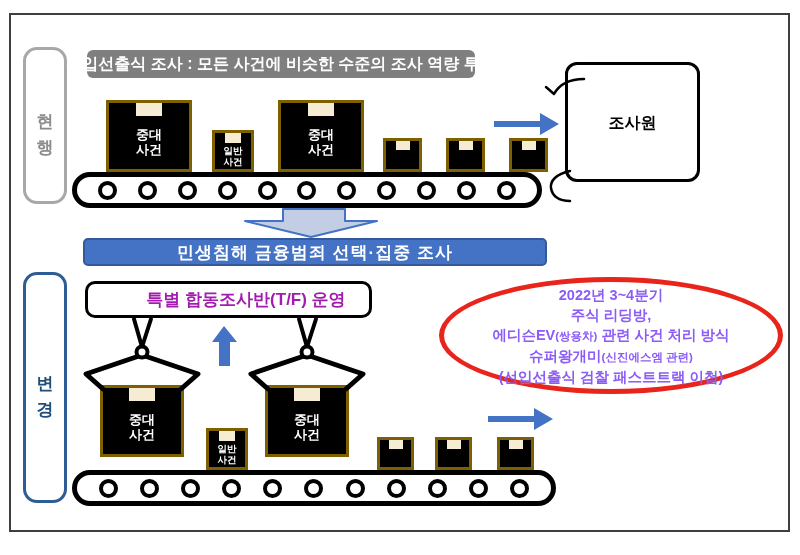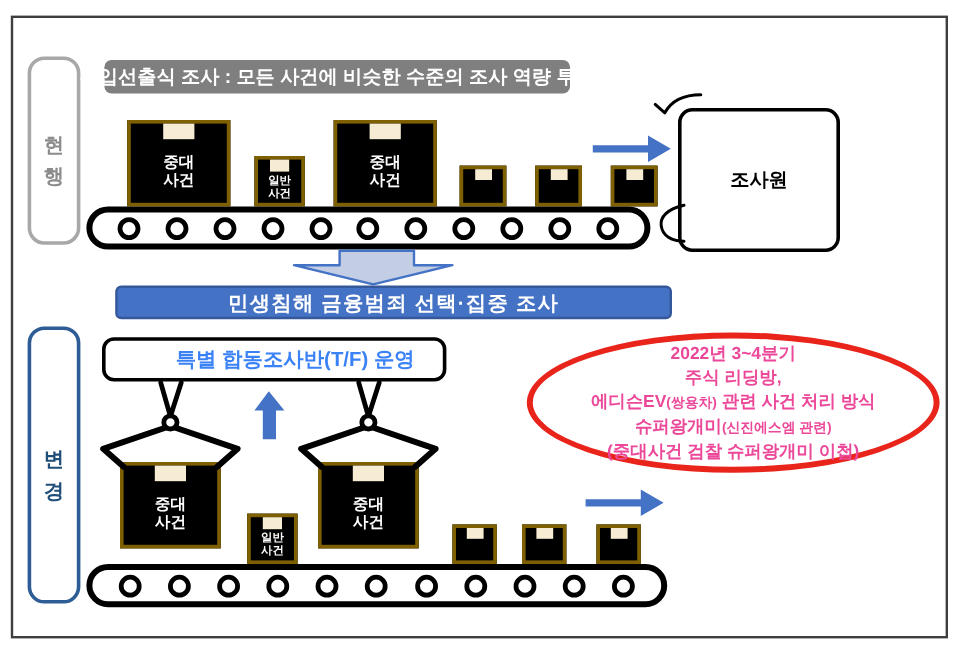--- a/index.html
+++ b/index.html
@@ -20,25 +20,25 @@
   .crate{background:#000000;border:3px solid #7f6000;display:flex;align-items:center;
         justify-content:center;}
   .tape{position:absolute;top:0;left:50%;transform:translateX(-50%);background:#f6ecd4;}
   .crate-lbl{color:#fff;font-weight:bold;text-align:center;width:100%;}
   .callout{background:#fff;border:3px solid #000;border-radius:12px;display:flex;
         flex-direction:column;align-items:center;justify-content:center;color:#000;
         font-weight:bold;font-size:16px;line-height:25px;text-align:center;}
   .banner{background:#4472c4;border:2px solid #35589b;border-radius:5px;color:#fff;
         font-weight:bold;font-size:17px;display:flex;align-items:center;justify-content:center;
         letter-spacing:1px;white-space:nowrap;}
-  .tf-box{background:#fff;border:3px solid #000;border-radius:10px;color:#3b82f6;font-weight:bold;
+  .tf-box{background:#fff;border:3px solid #000;border-radius:10px;color:#a21caf;font-weight:bold;
         font-size:17px;display:flex;align-items:center;justify-content:center;white-space:nowrap;padding-left:35px;}
   .ellipse{border:5px solid #e8241b;border-radius:50%;background:transparent;display:flex;
         flex-direction:column;align-items:center;justify-content:center;
-        color:#ec4899;font-weight:bold;}
+        color:#8b5cf6;font-weight:bold;}
   .ellipse .ln{font-size:14.5px;line-height:20px;white-space:nowrap;}
   .ellipse .sm{font-size:11.5px;}
   svg{display:block;}
   .lineart{left:0;top:0;pointer-events:none;}
 </style>
 </head>
 <body>
 
 <div class="page">
   <div class="abs frame"></div>
@@ -89,42 +89,42 @@
   <div class="abs crate" style="left:383px;top:138px;width:39px;height:34px;">
     <div class="tape" style="width:14px;height:9px;"></div>
   </div>
   <div class="abs crate" style="left:446px;top:138px;width:39px;height:34px;">
     <div class="tape" style="width:14px;height:9px;"></div>
   </div>
   <div class="abs crate" style="left:509px;top:138px;width:39px;height:34px;">
     <div class="tape" style="width:14px;height:9px;"></div>
   </div>
 
-  <div class="abs callout" style="left:565px;top:90px;width:135px;height:120px;">
+  <div class="abs callout" style="left:565px;top:62px;width:135px;height:120px;">
     <div>조사원</div>
   </div>
 
-  <div class="abs banner" style="left:96px;top:238px;width:464px;height:28px;">
+  <div class="abs banner" style="left:83px;top:238px;width:464px;height:28px;">
     <span>민생침해 금융범죄 선택·집중 조사</span>
   </div>
 
   <div class="abs side-label side-change" style="left:23px;top:272px;width:44px;height:231px;">
     <span>변경</span>
   </div>
 
   <div class="abs tf-box" style="left:85px;top:281px;width:287px;height:37px;">
     <span>특별 합동조사반(T/F) 운영</span>
   </div>
 
   <div class="abs ellipse" style="left:439px;top:277px;width:344px;height:117px;">
     <div class="ln">2022년 3~4분기</div>
     <div class="ln">주식 리딩방,</div>
     <div class="ln"><span>에디슨EV</span><span class="sm">(쌍용차)</span><span> 관련 사건 처리 방식</span></div>
     <div class="ln"><span>슈퍼왕개미</span><span class="sm">(신진에스엠 관련)</span></div>
-    <div class="ln">(중대사건 검찰 슈퍼왕개미 이첩)</div>
+    <div class="ln">(선입선출식 검찰 패스트트랙 이첩)</div>
   </div>
 
   <div class="abs belt" style="left:72px;top:470px;width:484px;height:36px;">
     <div class="roller"></div>
     <div class="roller"></div>
     <div class="roller"></div>
     <div class="roller"></div>
     <div class="roller"></div>
     <div class="roller"></div>
     <div class="roller"></div>

